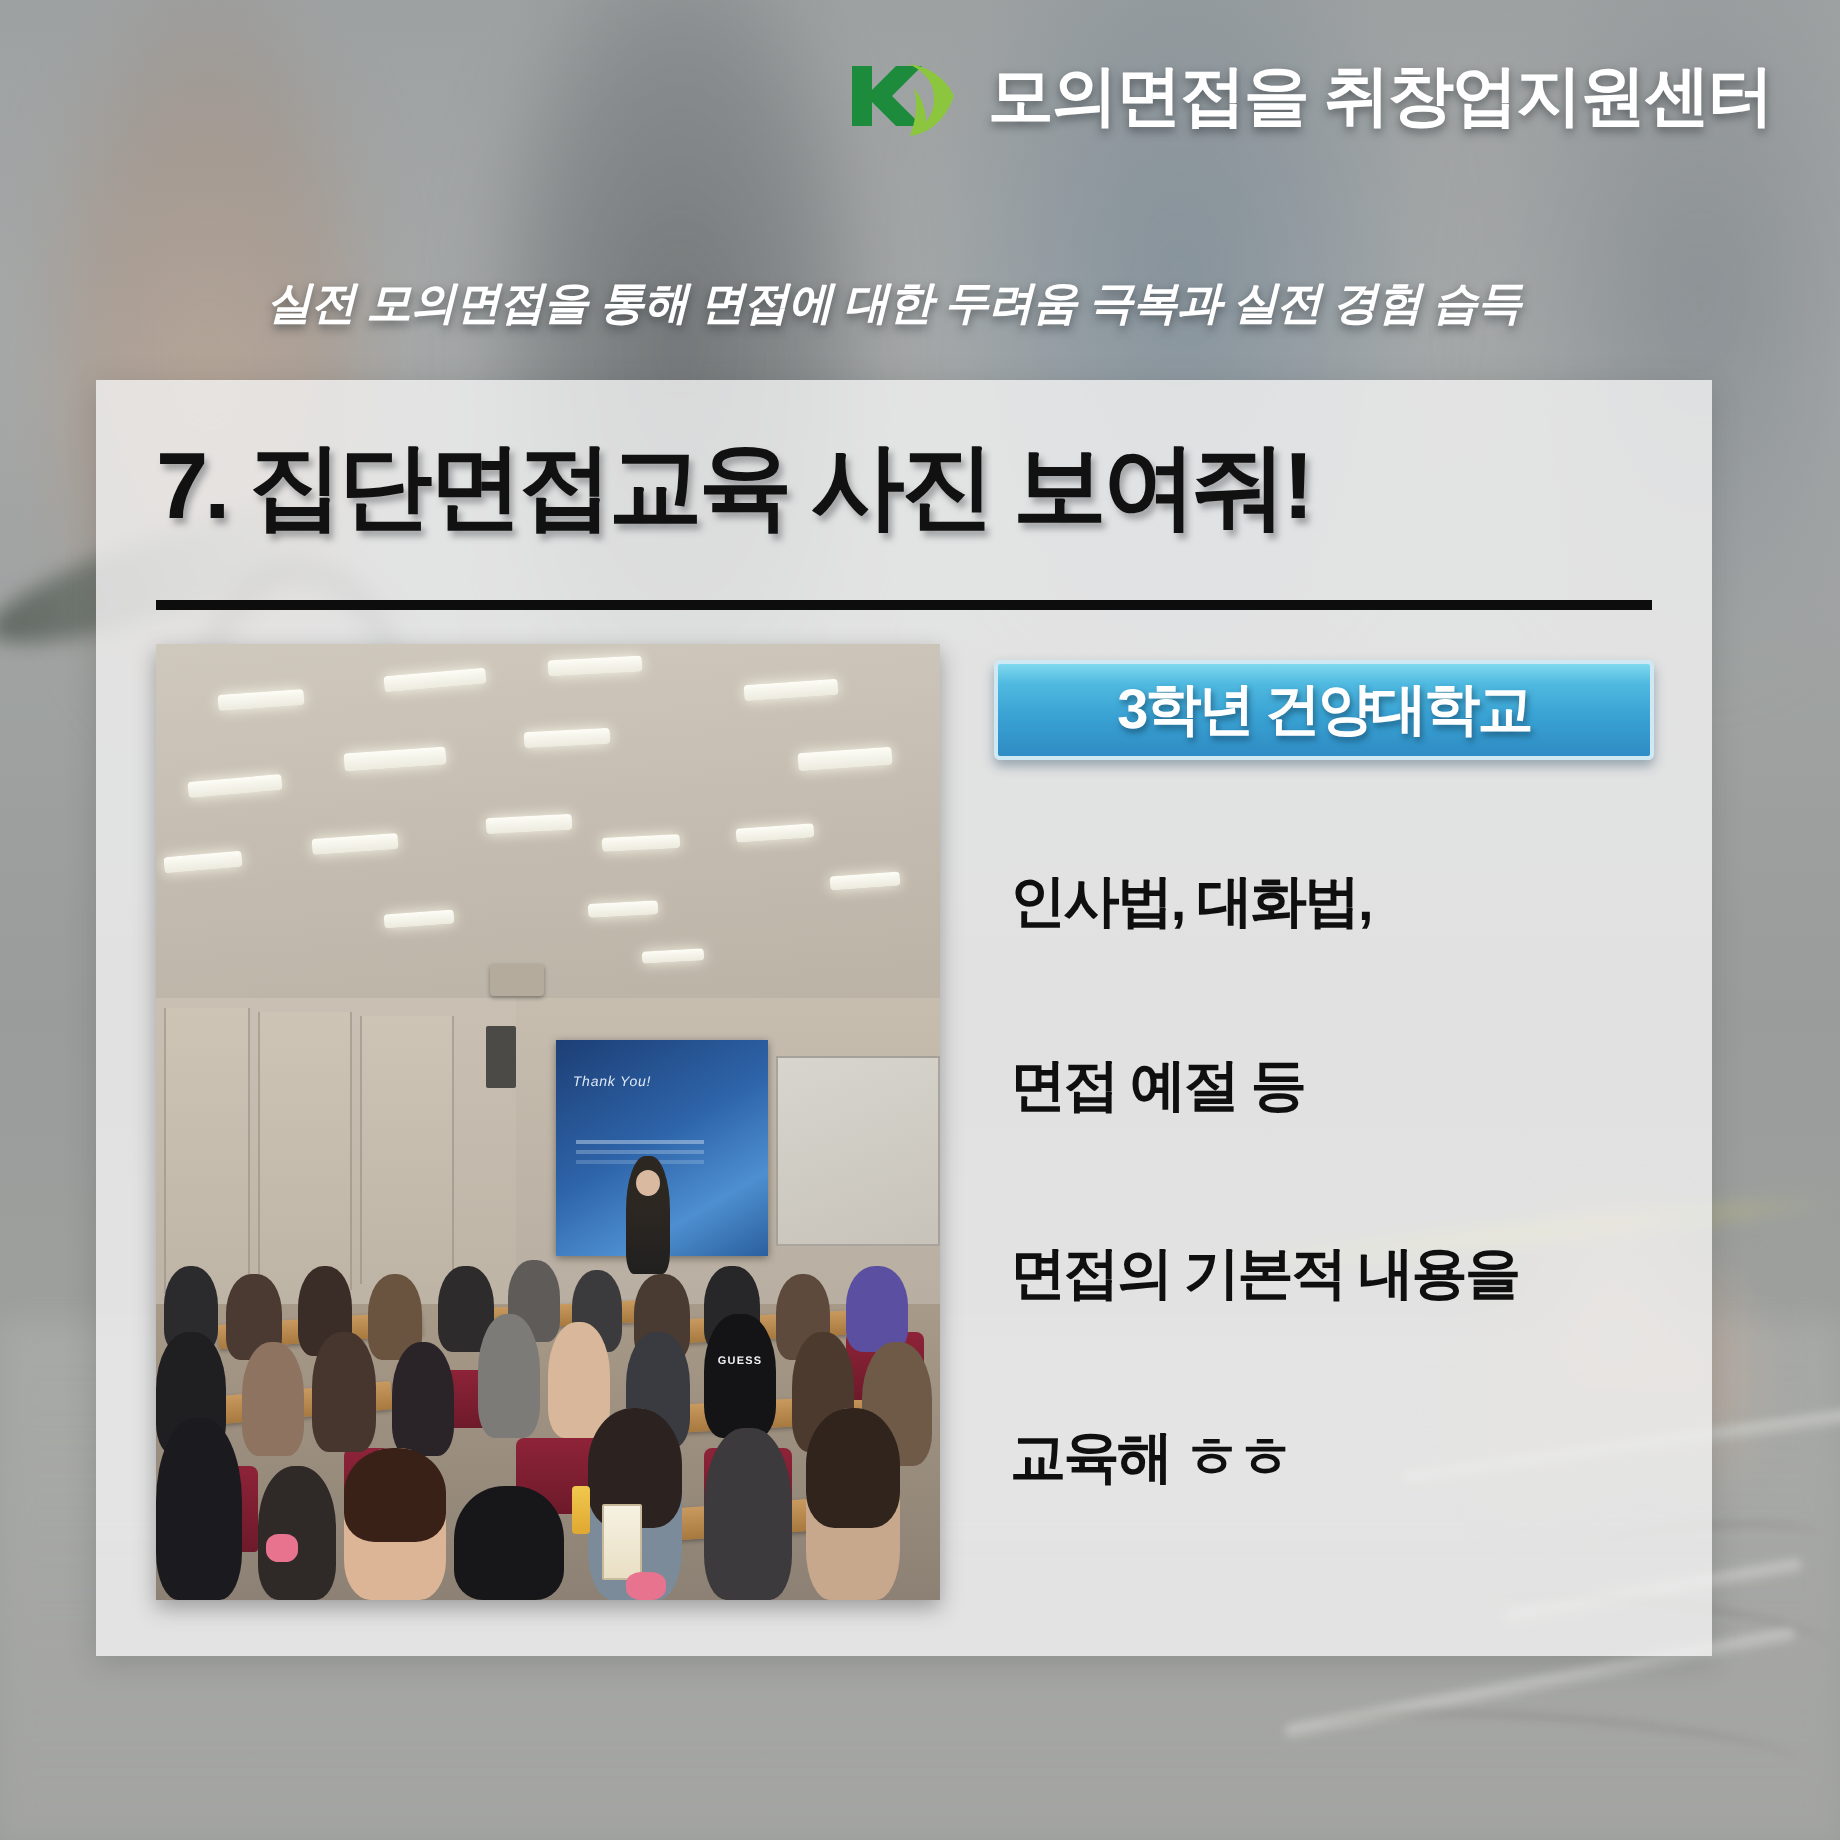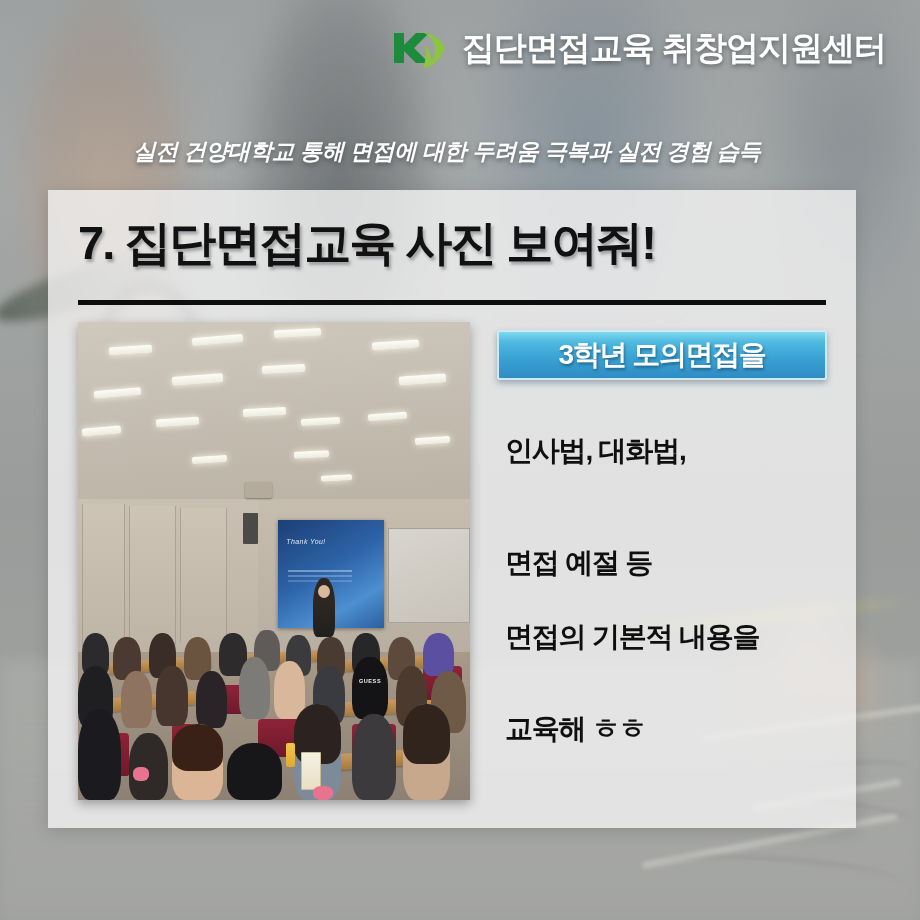--- a/index.html
+++ b/index.html
@@ -243,21 +243,21 @@
     color:#ffffff; font-size:28px; font-weight:bold; letter-spacing:-1.4px;
     text-shadow:1px 2px 3px rgba(20,70,100,.65);
     white-space:nowrap;
   }
   .body-line {
     position:absolute; left:505px; z-index:8;
     color:#0f0f0f; font-size:28px; font-weight:bold; letter-spacing:-1.2px;
     white-space:nowrap;
   }
   .l1 { top:432px; }
-  .l2 { top:544px; }
+  .l2 { top:524px; }
   .l3 { top:618px; }
   .l4 { top:710px; }
 </style>
 </head>
 <body>
 
 <div class="bg-root">
   <div class="bg-base"></div>
   <div class="bg-arm"></div>
   <div class="bg-bracelet"></div>
@@ -278,24 +278,24 @@
   <div class="bg-top-shade"></div>
 </div>
 
 <div class="header">
   <span class="logo">
     <svg width="56" height="42" viewBox="0 0 56 42" aria-hidden="true">
       <path d="M2 6 h10 v12 L24 6 h13 L22 21 l15 15 H24 L12 24 v12 H2 Z" fill="#1c8b3c"></path>
       <path d="M30 5 c10 1 19 7 23 16 c-4 12 -13 19 -22 20 c3 -8 4 -16 2 -24 c4 5 6 11 6 17 c4 -5 5 -12 3 -18 c-3 -6 -7 -9 -12 -11 Z" fill="#8cc63f"></path>
     </svg>
   </span>
-  <div class="brand">집단면접교육 취창업지원센터</div>
+  <div class="brand">모의면접을 취창업지원센터</div>
 </div>
 
-<div class="tagline">실전 건양대학교 통해 면접에 대한 두려움 극복과 실전 경험 습득</div>
+<div class="tagline">실전 모의면접을 통해 면접에 대한 두려움 극복과 실전 경험 습득</div>
 
 <div class="card"></div>
 
 <div class="title">7. 집단면접교육 사진 보여줘!</div>
 <div class="title-rule"></div>
 
 <div class="photo">
   <div class="ph ceiling"></div>
 
   <div class="ph ceil-light" style="left:8%;top:5%;width:11%;height:1.6%;transform:rotate(-4deg)"></div>
@@ -390,19 +390,19 @@
     <div class="hair" style="background:#30241c"></div>
   </div>
 
   <div class="ph bottle" style="left:53%;top:88%;width:2.4%;height:5%"></div>
   <div class="ph snack" style="left:57%;top:90%;width:5%;height:8%"></div>
   <div class="ph pinkobj" style="left:60%;top:97%;width:5%;height:3%"></div>
   <div class="ph pinkobj" style="left:14%;top:93%;width:4%;height:3%"></div>
 </div>
 
 <div class="badge">
-  <span>3학년 모의면접을</span>
+  <span>3학년 건양대학교</span>
 </div>
 
 <div class="body-line l1">인사법, 대화법,</div>
 <div class="body-line l2">면접 예절 등</div>
 <div class="body-line l3">면접의 기본적 내용을</div>
 <div class="body-line l4">교육해 ㅎㅎ</div>
 
 </body></html>

